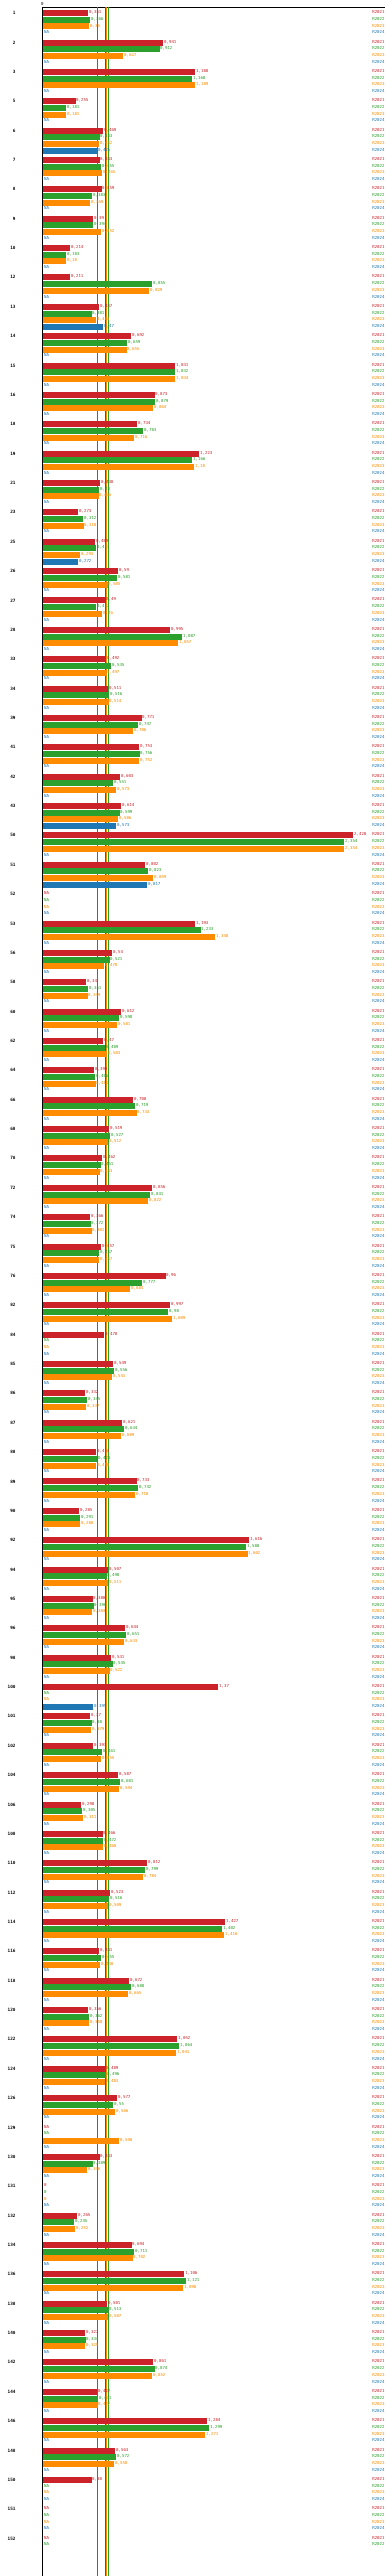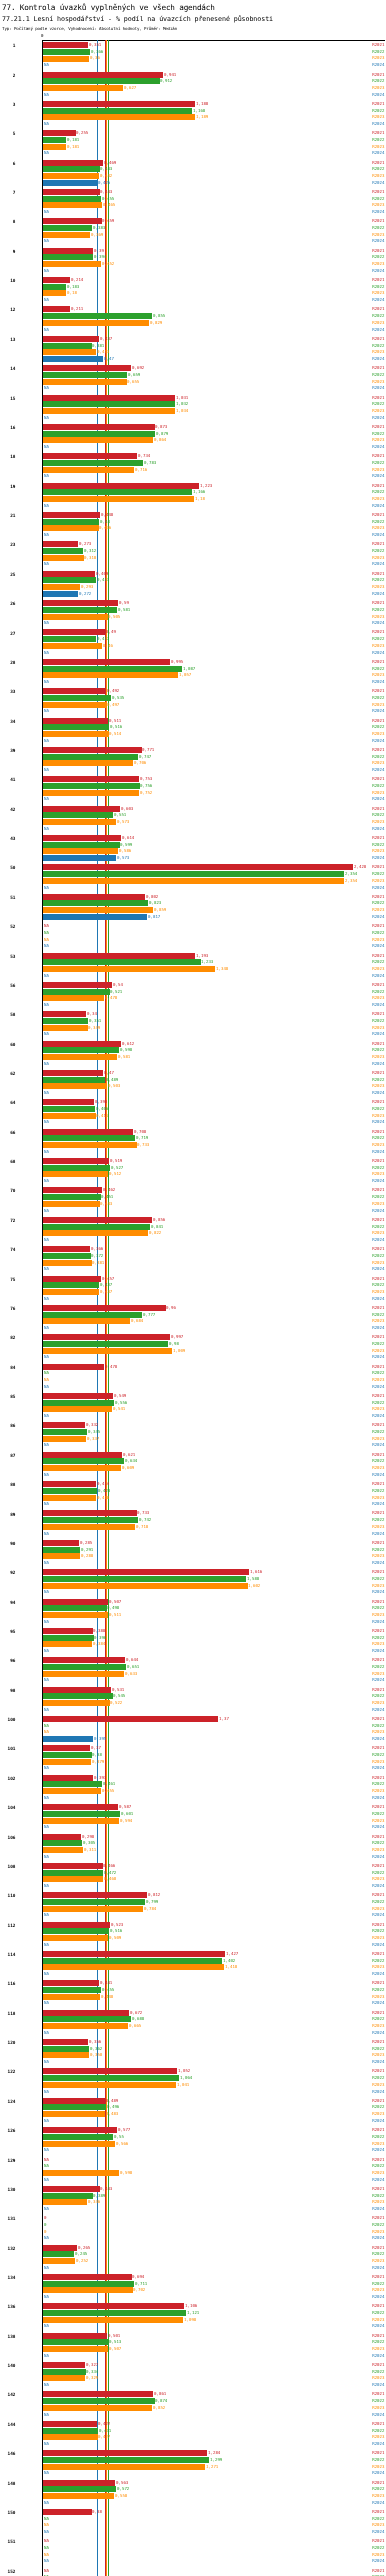--- a/index.html
+++ b/index.html
@@ -33,25 +33,20 @@
            line-height:6.7px;padding-right:1.5px;box-sizing:border-box;}
   .bar{position:absolute;left:43px;top:0.5px;height:6.2px;}
   .bar-val{position:absolute;font-size:4.1px;line-height:6.7px;top:0;white-space:nowrap;}
   .na{position:absolute;left:44px;font-size:4.1px;line-height:6.7px;top:0;}
 </style>
 </head>
 <body>
 
 <div id="page">
 
-  <div class="hdr">
-    <div class="title1">77. Kontrola úvazků vyplněných ve všech agendách</div>
-    <div class="title2">77.21.1 Lesní hospodářství - % podíl na úvazcích přenesené působnosti</div>
-    <div class="subtitle">Typ: Počítaný podle vzorce, Vyhodnocení: Absolutní hodnoty, Průměr: Medián</div>
-  </div>
 
   <div id="plot" style="height: 2680px;">
       <div class="axis-top" style="top: 3.1px;"></div>
       <div class="axis-zero" style="top: 3.1px; height: 2675px;"></div>
       <div class="zero-label" style="top: -3.1px;">0</div>
       <div class="ref-line ref-solid" style="left: 97px; top: 3.1px; height: 2674px; background: rgb(31, 119, 180);"></div>
       <div class="ref-line ref-solid" style="left: 105px; top: 3.1px; height: 2674px; background: rgb(204, 34, 41);"></div>
       <div class="ref-line ref-solid" style="left: 106px; top: 3.1px; height: 2674px; background: rgb(255, 140, 0);"></div>
       <div class="ref-line ref-solid" style="left: 108px; top: 3.1px; height: 2674px; background: rgb(44, 160, 44);"></div>
       <div class="grp-id" style="top: 6.2px;">1</div>

